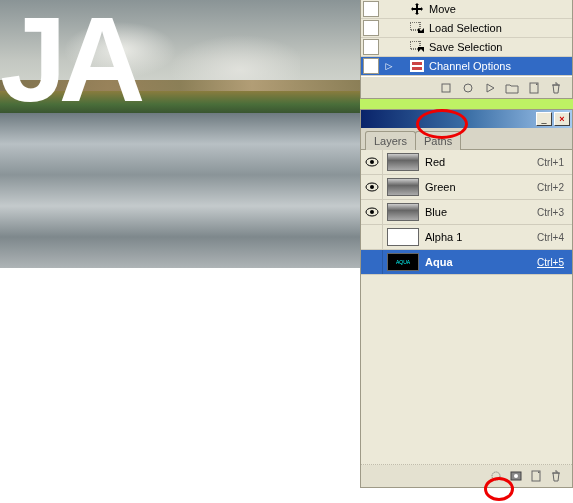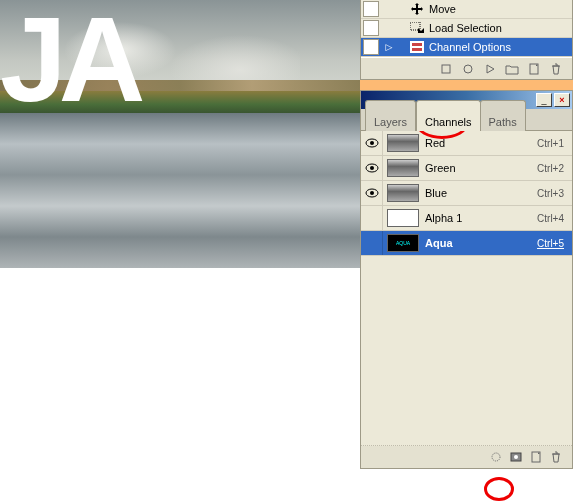--- a/index.html
+++ b/index.html
@@ -6,38 +6,38 @@
   body { width: 573px; height: 503px; background: #fff; position: relative; overflow: hidden; }
   .canvas { position: absolute; left: 0; top: 0; width: 360px; height: 268px; background: linear-gradient(to bottom, #9ba8a9 0%, #c8cdc7 20%, #6e8a6a 32%, #3a5c3a 38%, #7a8a90 40%, #d4d8d8 55%, #9aa4a8 70%, #c8ccce 85%, #8e9498 100%); }
   .canvas .sky { position: absolute; left:0; top:0; width:100%; height:38%; background: linear-gradient(to bottom, #8a9496 0%, #c4c8c2 60%, #d8dbd3 100%); }
   .canvas .clouds { position:absolute; left:40px; top:10px; width:260px; height:90px; background: radial-gradient(ellipse 80px 40px at 80px 40px, rgba(240,240,235,.9), transparent 70%), radial-gradient(ellipse 100px 50px at 200px 60px, rgba(230,230,225,.8), transparent 70%); }
   .canvas .land { position:absolute; left:0; top:34%; width:100%; height:8%; background: linear-gradient(to bottom, #8a7c3e 0%, #4a6e3a 60%, #3a5530 100%); }
   .canvas .trees { position:absolute; left:0; top:30%; width:100%; height:6%; background: linear-gradient(90deg, #6a5a2e 0%, #8a6e3e 30%, #7a6a3a 50%, #a88e5e 70%, #7a6a3a 100%); opacity:.8; }
   .canvas .water { position:absolute; left:0; top:42%; width:100%; height:58%; background: linear-gradient(to bottom, #6e7a80 0%, #b8c0c4 20%, #8a9498 40%, #c4cacc 60%, #7e888c 80%, #aeb4b6 100%); }
   .canvas .text-ja { position:absolute; left:0; top:-10px; font-size:120px; font-weight:900; color:#fff; letter-spacing:-8px; font-family: Arial Black, sans-serif; }
   .canvas .text-ja::after { content:''; position:absolute; inset:0; border:1px dashed rgba(0,0,0,.3); border-radius:2px; pointer-events:none; display:none; }
   
-  .right-col { position:absolute; right:0; top:0; width:213px; height:366px; background:#fdba74; }
+  .right-col { position:absolute; right:0; top:0; width:213px; height:366px; background:#bef264; }
   
   .actions-panel { width:213px; background:#ece9d8; border:1px solid #9e9a87; border-top:none; }
   .action-row { height:19px; display:flex; align-items:center; border-bottom:1px solid #d4d0c0; }
   .action-row.sel { background:#316ac5; color:#fff; }
   .action-chk { width:16px; height:16px; border:1px solid #9e9a87; background:#fff; margin-left:2px; }
   .action-play { width:12px; text-align:center; font-size:9px; margin-left:4px; color:#000; }
   .action-row.sel .action-play { color:#fff; }
   .action-icon { width:16px; height:14px; margin-left:14px; display:flex; align-items:center; justify-content:center; }
   .action-label { margin-left:4px; }
   .actions-footer { height:22px; background:#e4e1d0; border-top:1px solid #fff; display:flex; align-items:center; justify-content:flex-end; gap:6px; padding-right:8px; }
   .footer-icon { width:16px; height:14px; display:flex; align-items:center; justify-content:center; cursor:pointer; }
   
   .channels-panel { width:213px; margin-top:10px; background:#ece9d8; border:1px solid #9e9a87; position:relative; }
   .titlebar { height:18px; background: linear-gradient(to right, #0a246a, #3a6ea5, #a6caf0); display:flex; align-items:center; justify-content:flex-end; padding-right:2px; gap:2px; }
   .titlebar-btn { width:16px; height:14px; background:#ece9d8; border:1px solid #fff; border-right-color:#404040; border-bottom-color:#404040; display:flex; align-items:center; justify-content:center; font-size:9px; cursor:pointer; }
   .tabs { height:22px; display:flex; align-items:flex-end; padding-left:4px; gap:0; background:#d8d5c6; border-bottom:1px solid #9e9a87; }
-  .tab { padding:15px 8px 3px 8px; background:#d8d5c6; border:1px solid #9e9a87; border-bottom:none; border-radius:3px 3px 0 0; cursor:pointer; color:#555; position:relative; top:1px; }
+  .tab { padding:3px 8px 3px 8px; background:#d8d5c6; border:1px solid #9e9a87; border-bottom:none; border-radius:3px 3px 0 0; cursor:pointer; color:#555; position:relative; top:1px; }
   .tab.active { background:#ece9d8; color:#000; z-index:2; }
   .channels-list { background:#ece9d8; }
   .ch-row { height:25px; display:flex; align-items:center; border-bottom:1px solid #d0ccbc; }
   .ch-row.sel { background:#316ac5; color:#fff; }
   .ch-eye { width:22px; height:100%; border-right:1px solid #d0ccbc; display:flex; align-items:center; justify-content:center; }
   .ch-thumb { width:32px; height:18px; margin-left:4px; border:1px solid #666; background:#888; }
   .ch-thumb.rgb { background: linear-gradient(to bottom, #8aa 0%, #678 40%, #9ab 100%); }
   .ch-thumb.gray { background: linear-gradient(to bottom, #ccc 0%, #666 40%, #aaa 100%); }
   .ch-thumb.white { background:#fff; }
   .ch-thumb.aqua { background:#000; color:#0ff; font-size:5px; display:flex; align-items:center; justify-content:center; }
@@ -83,20 +83,31 @@
       <div class="action-chk"></div>
       <div class="action-play"></div>
       <div class="action-icon">
           <svg width="14" height="12" viewBox="0 0 14 12">
             <rect x="0" y="0" width="10" height="8" fill="none" stroke="#000" stroke-dasharray="1 1"></rect>
             <path d="M8 6l3 3 3-3v5H8z" fill="#000"></path>
           </svg>
         </div>
       <div class="action-label">Load Selection</div>
     </div>
+    <div class="action-row">
+      <div class="action-chk"></div>
+      <div class="action-play"></div>
+      <div class="action-icon">
+          <svg width="14" height="12" viewBox="0 0 14 12">
+            <rect x="0" y="0" width="10" height="8" fill="none" stroke="#000" stroke-dasharray="1 1"></rect>
+            <path d="M8 11l3-3 3 3V6H8z" fill="#000"></path>
+          </svg>
+        </div>
+      <div class="action-label">Save Selection</div>
+    </div>
     <div class="action-row sel">
       <div class="action-chk"></div>
       <div class="action-play">▷</div>
       <div class="action-icon">
           <svg width="14" height="12" viewBox="0 0 14 12">
             <rect x="0" y="0" width="14" height="12" fill="#fff"></rect>
             <rect x="2" y="2" width="10" height="3" fill="#c44"></rect>
             <rect x="2" y="7" width="10" height="3" fill="#c44"></rect>
           </svg>
         </div>
@@ -137,21 +148,20 @@
     </div>
   </div>
 
   <div class="channels-panel">
     <div class="titlebar">
       <div class="titlebar-btn">_</div>
       <div class="titlebar-btn" style="color:#c00;font-weight:bold">×</div>
     </div>
     <div class="tabs">
       <div class="tab">Layers</div>
-      <div class="tab active">Channels</div>
       <div class="tab" style="margin-left:-1px">Paths</div>
     </div>
     <div class="channels-list">
       <div class="ch-row">
         <div class="ch-eye">
             <svg width="14" height="10" viewBox="0 0 14 10">
               <ellipse cx="7" cy="5" rx="6" ry="4" fill="none" stroke="#000"></ellipse>
               <circle cx="7" cy="5" r="2" fill="#000"></circle>
             </svg>
           </div>

